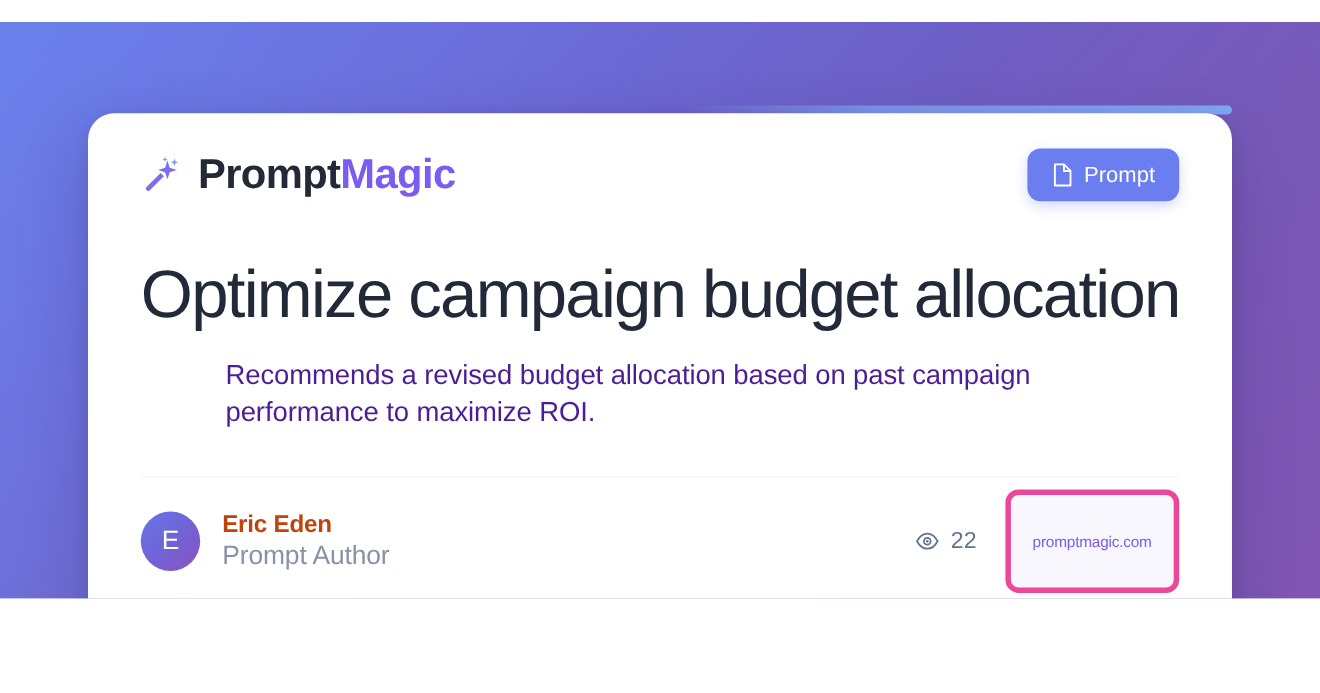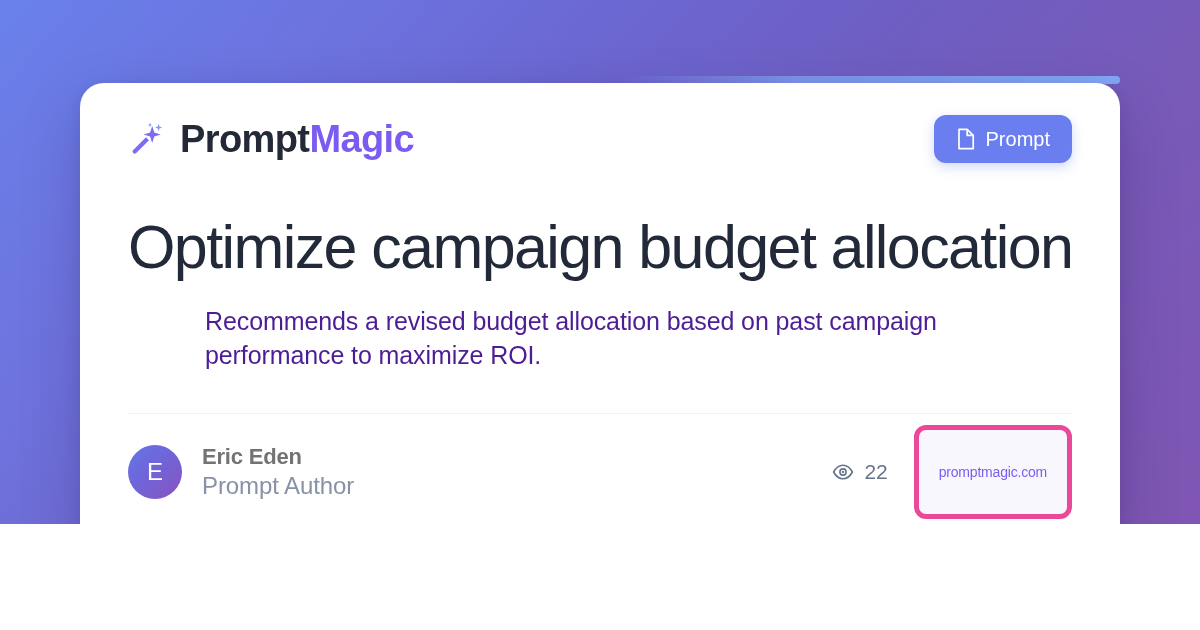--- a/index.html
+++ b/index.html
@@ -14,20 +14,21 @@
     -webkit-font-smoothing: antialiased;
   }
 
   
   .og-root {
     position: relative;
     width: 1200px;
     height: 524px;
     background: linear-gradient(135deg, #6179ea 0%, #6a6ddb 26%, #6e5fc4 52%, #7556b6 74%, #7a4fb0 100%);
     overflow: hidden;
+    margin-top: 20px;
   }
   .bg-sheen {
     position: absolute;
     inset: 0;
     background: linear-gradient(118deg, rgba(255,255,255,0.055) 0%, rgba(255,255,255,0.0) 42%, rgba(255,255,255,0.0) 60%, rgba(255,255,255,0.04) 100%);
     pointer-events: none;
   }
   .bg-accent-band {
     position: absolute;
     left: 620px;
@@ -152,21 +153,21 @@
     justify-content: center;
     font-size: 24px;
     font-weight: 400;
     flex: none;
   }
   .author-text { display: flex; flex-direction: column; gap: 3px; }
   .author-name {
     font-size: 22px;
     line-height: 1.15;
     font-weight: 700;
-    color: #737373;
+    color: #c2410c;
     letter-spacing: -0.2px;
   }
   .author-role {
     font-size: 24px;
     line-height: 1.15;
     font-weight: 400;
     color: #8792a6;
     letter-spacing: -0.1px;
   }
 

